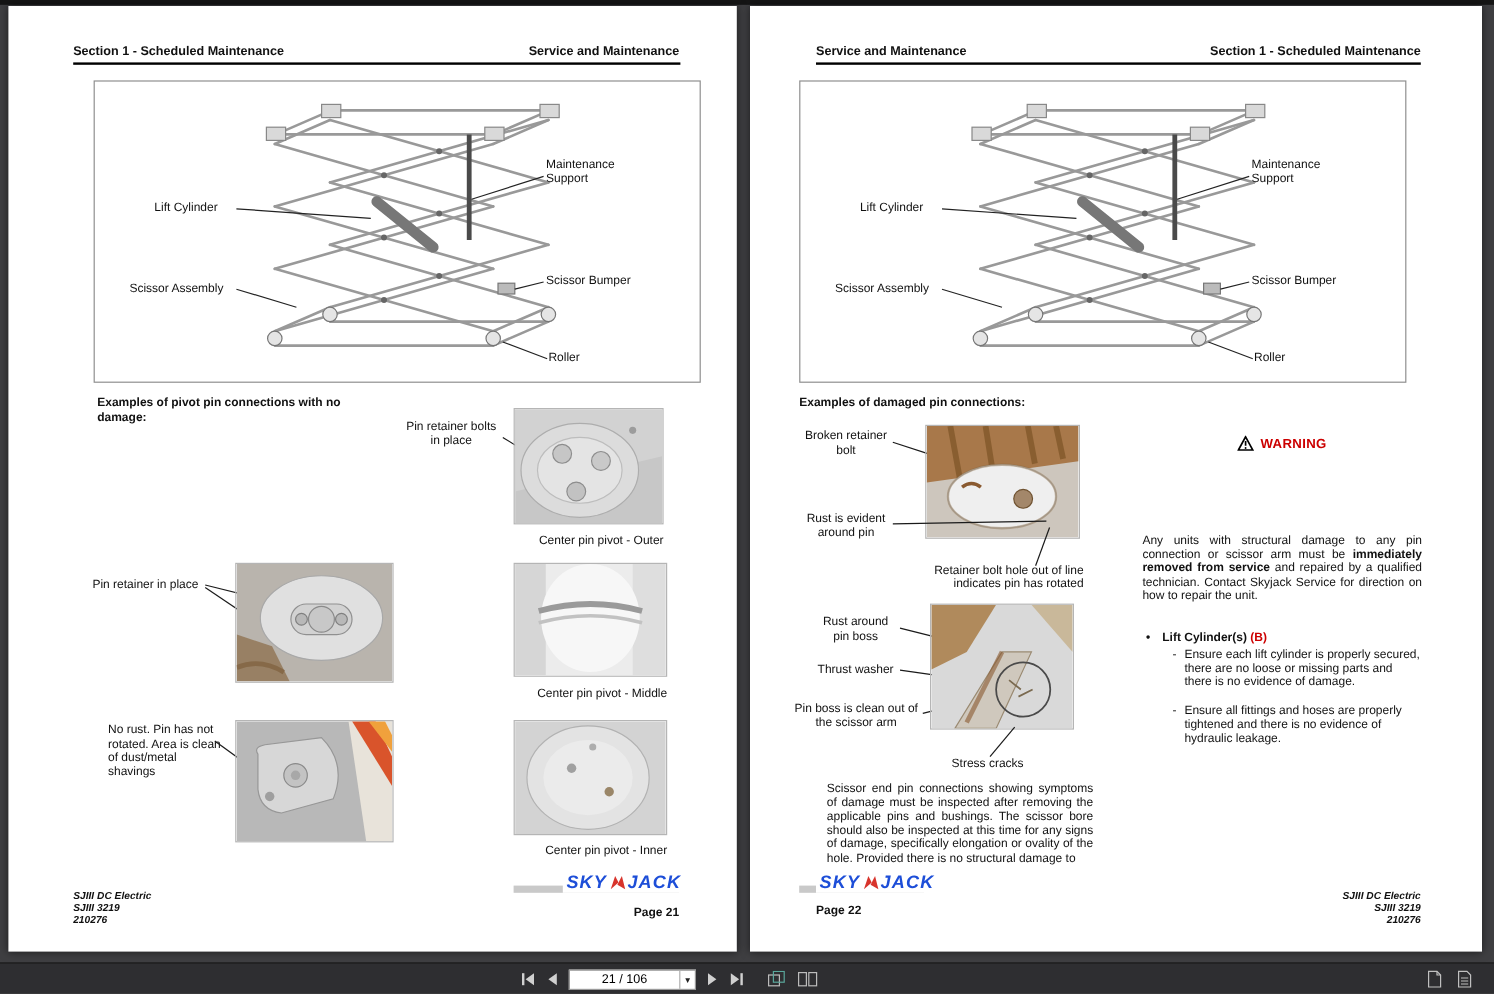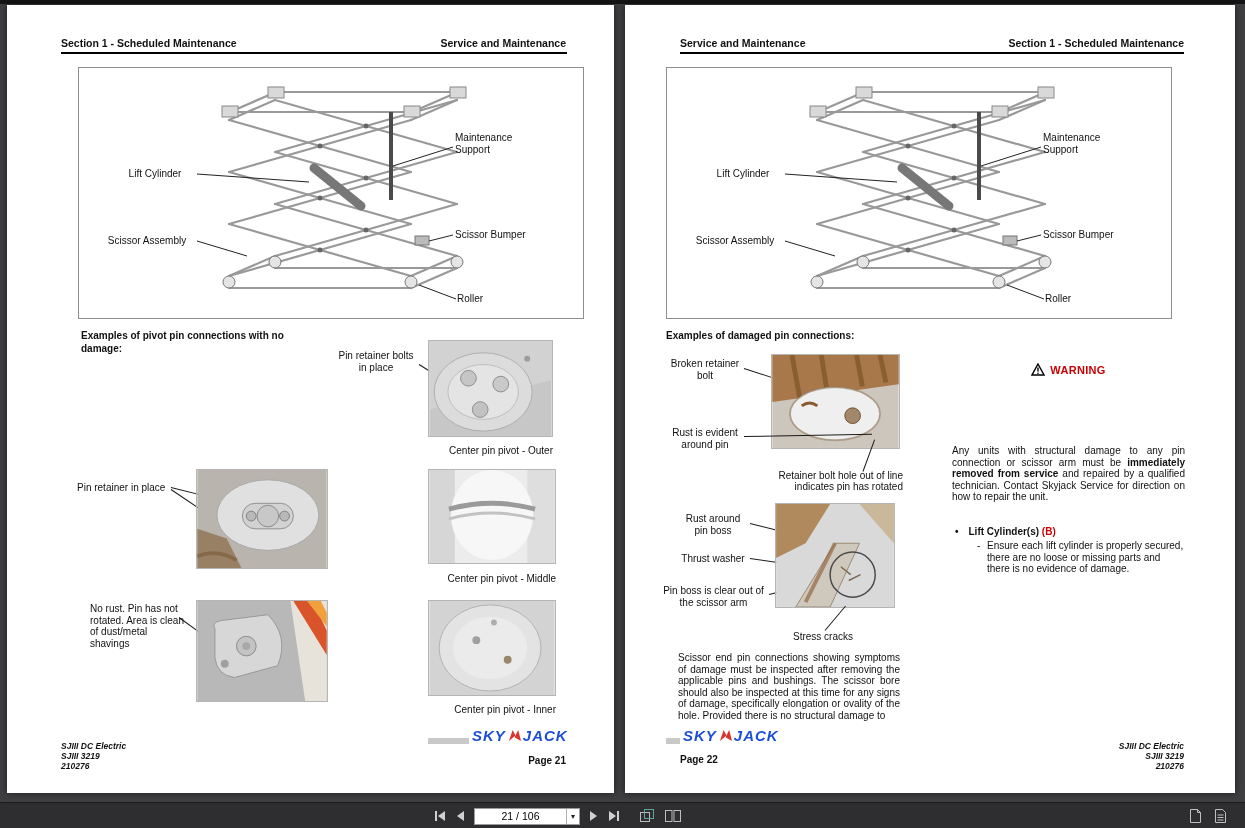--- a/index.html
+++ b/index.html
@@ -312,58 +312,59 @@
 
     <div class="cap" style="left:144px;top:465px;width:134px">Retainer bolt hole out of line indicates pin has rotated</div>
     <div class="lead" style="left:238px;top:466px;width:34px;transform:rotate(-70deg)"></div>
 
     <div class="callout tar" style="left:53px;top:508px;width:70px">Rust around pin boss</div>
     <div class="lead" style="left:125px;top:518px;width:30px;transform:rotate(14deg)"></div>
 
     <div class="callout tar" style="left:53px;top:548px;width:70px">Thrust washer</div>
     <div class="lead" style="left:125px;top:553px;width:46px;transform:rotate(8deg)"></div>
 
-    <div class="callout tar" style="left:35px;top:580px;width:107px">Pin boss is clear out of the scissor arm</div>
+    <div class="callout tar" style="left:35px;top:580px;width:107px">Pin boss is clean out of the scissor arm</div>
     <div class="lead" style="left:144px;top:589px;width:24px;transform:rotate(-14deg)"></div>
 
     <div class="photo" style="left:150px;top:498px;width:120px;height:105px">
       <svg width="118" height="103" viewBox="0 0 120 105">
         <rect width="120" height="105" fill="#d9d9d9"></rect>
         <polygon points="0,0 55,0 30,40 0,55" fill="#b08a5c"></polygon>
         <polygon points="85,0 120,0 120,40" fill="#c9b89a"></polygon>
         <polygon points="20,105 60,40 85,40 55,105" fill="#cfc8bd" stroke="#9a8a72"></polygon>
         <path d="M60 40 L30 100" stroke="#8a5a30" stroke-width="4" opacity="0.6"></path>
         <circle cx="78" cy="72" r="23" fill="none" stroke="#4a4a4a" stroke-width="1.5"></circle>
         <path d="M66 64 l10 8 M74 78 l12 -6" stroke="#7a6a50" stroke-width="1.5"></path>
       </svg>
     </div>
 
     <div class="callout" style="left:168px;top:626px;width:72px">Stress cracks</div>
     <div class="lead" style="left:200px;top:625px;width:32px;transform:rotate(-50deg)"></div>
 
-    <div class="para" style="left:53px;top:647px;width:222px">Scissor end pin connections showing symptoms of damage must be inspected after removing the applicable pins and bushings. The scissor bore should also be inspected at this time for any signs of damage, specifically elongation or ovality of the hole. Provided there is no structural damage to</div>
+    <div class="para" style="left:64px;top:647px;width:222px">Scissor end pin connections showing symptoms of damage must be inspected after removing the applicable pins and bushings. The scissor bore should also be inspected at this time for any signs of damage, specifically elongation or ovality of the hole. Provided there is no structural damage to</div>
 
 
     <div class="warn-hdr" style="left:327px;top:358px;width:233px">
       <svg width="14" height="13" viewBox="0 0 14 13">
         <path d="M7 1 L13 12 H1 Z" fill="none" stroke="#000" stroke-width="1.4"></path>
         <line x1="7" y1="4.5" x2="7" y2="8.5" stroke="#000" stroke-width="1.4"></line>
         <circle cx="7" cy="10.3" r="0.8" fill="#000"></circle>
       </svg>
       <span class="warn-word">WARNING</span>
     </div>
 
     <div class="para" style="left:327px;top:440px;width:233px">
       <span>Any units with structural damage to any pin connection or scissor arm must be </span><span class="bold">immediately removed from service</span><span> and repaired by a qualified technician. Contact Skyjack Service for direction on how to repair the unit.</span>
     </div>
 
     <div class="bullet-row" style="left:330px;top:521px;width:230px">
       <span class="bullet-dot">•</span><span class="bullet-title">Lift Cylinder(s)</span> <span class="bullet-title red">(B)</span>
     </div>
     <div class="sub" style="left:352px;top:535px;width:208px">Ensure each lift cylinder is properly secured, there are no loose or missing parts and there is no evidence of damage.</div>
+    <div class="sub" style="left:352px;top:582px;width:208px">Ensure all fittings and hoses are properly tightened and there is no evidence of hydraulic leakage.</div>
 
     <div class="fbar" style="left:41px;top:733px;width:104px"></div>
     <div class="logo" style="left:55px;top:722px">
       <span class="logo-txt">SKY</span>
       <svg class="logo-mark" width="15" height="13" viewBox="0 0 16 14">
         <polygon points="2,13 6,1 9,7" style="fill:var(--logo-red,#d8342c)"></polygon>
         <polygon points="8,9 12,1 15,13" style="fill:var(--logo-red,#d8342c)"></polygon>
       </svg>
       <span class="logo-txt">JACK</span>
     </div>

